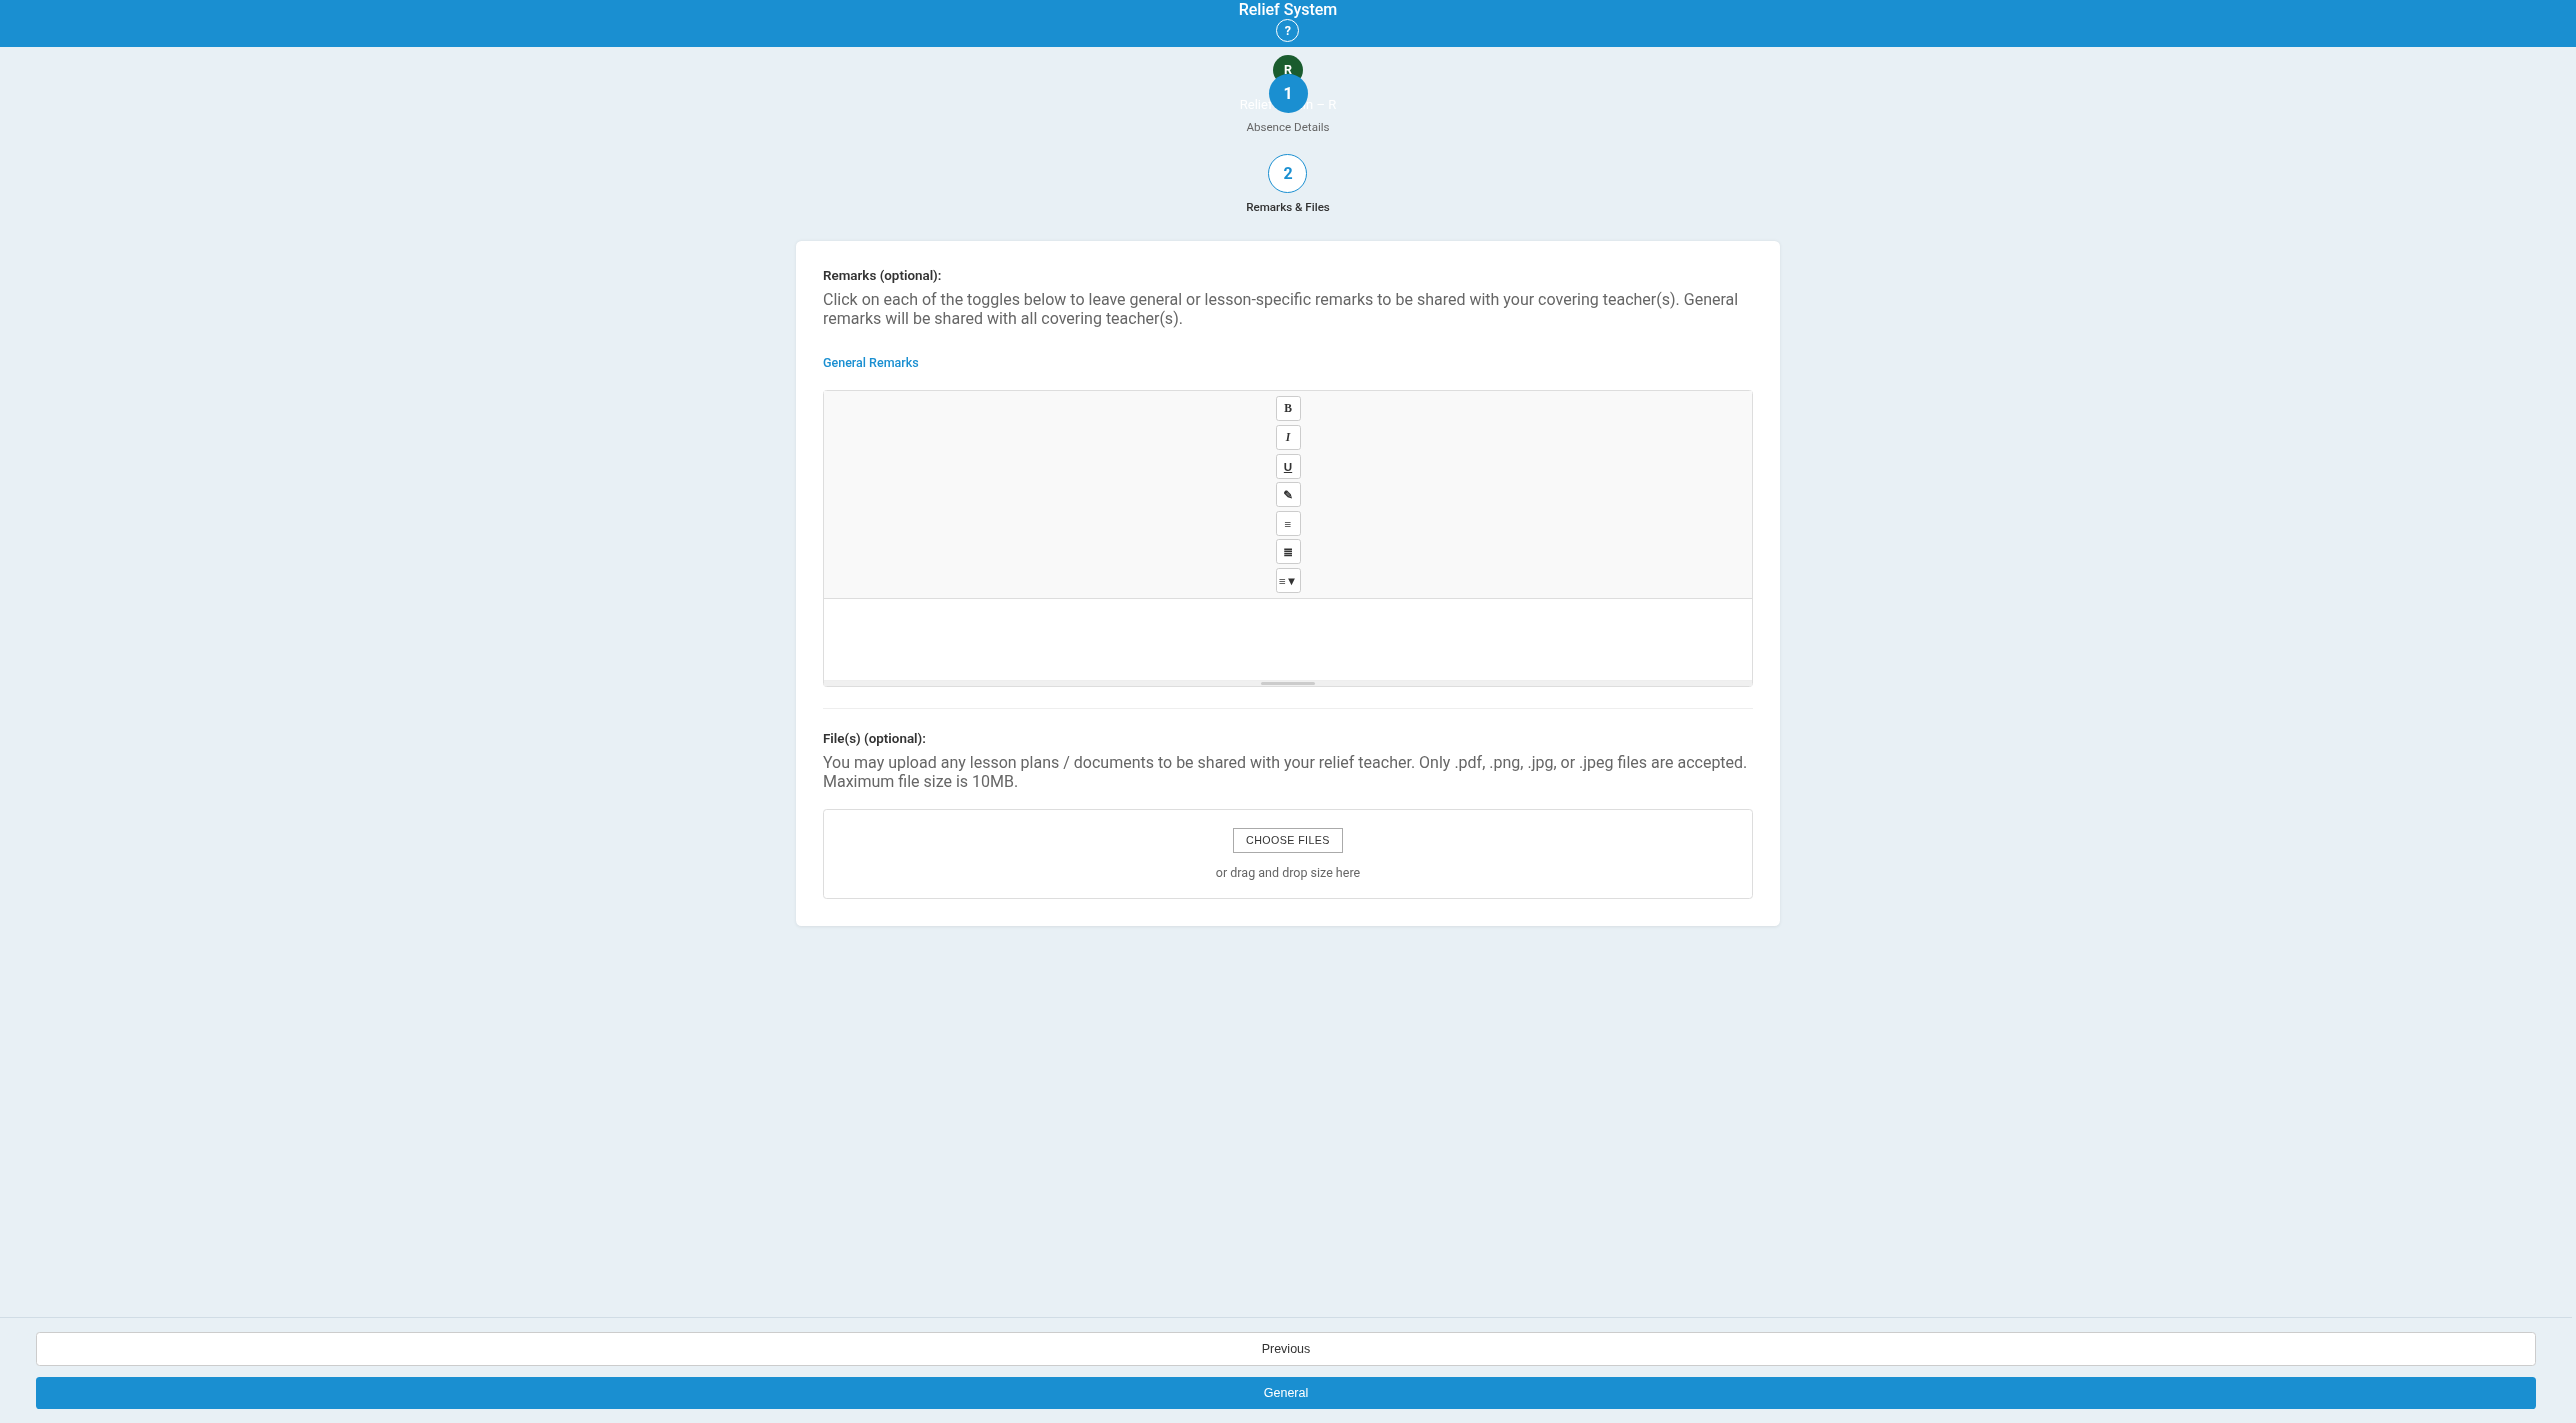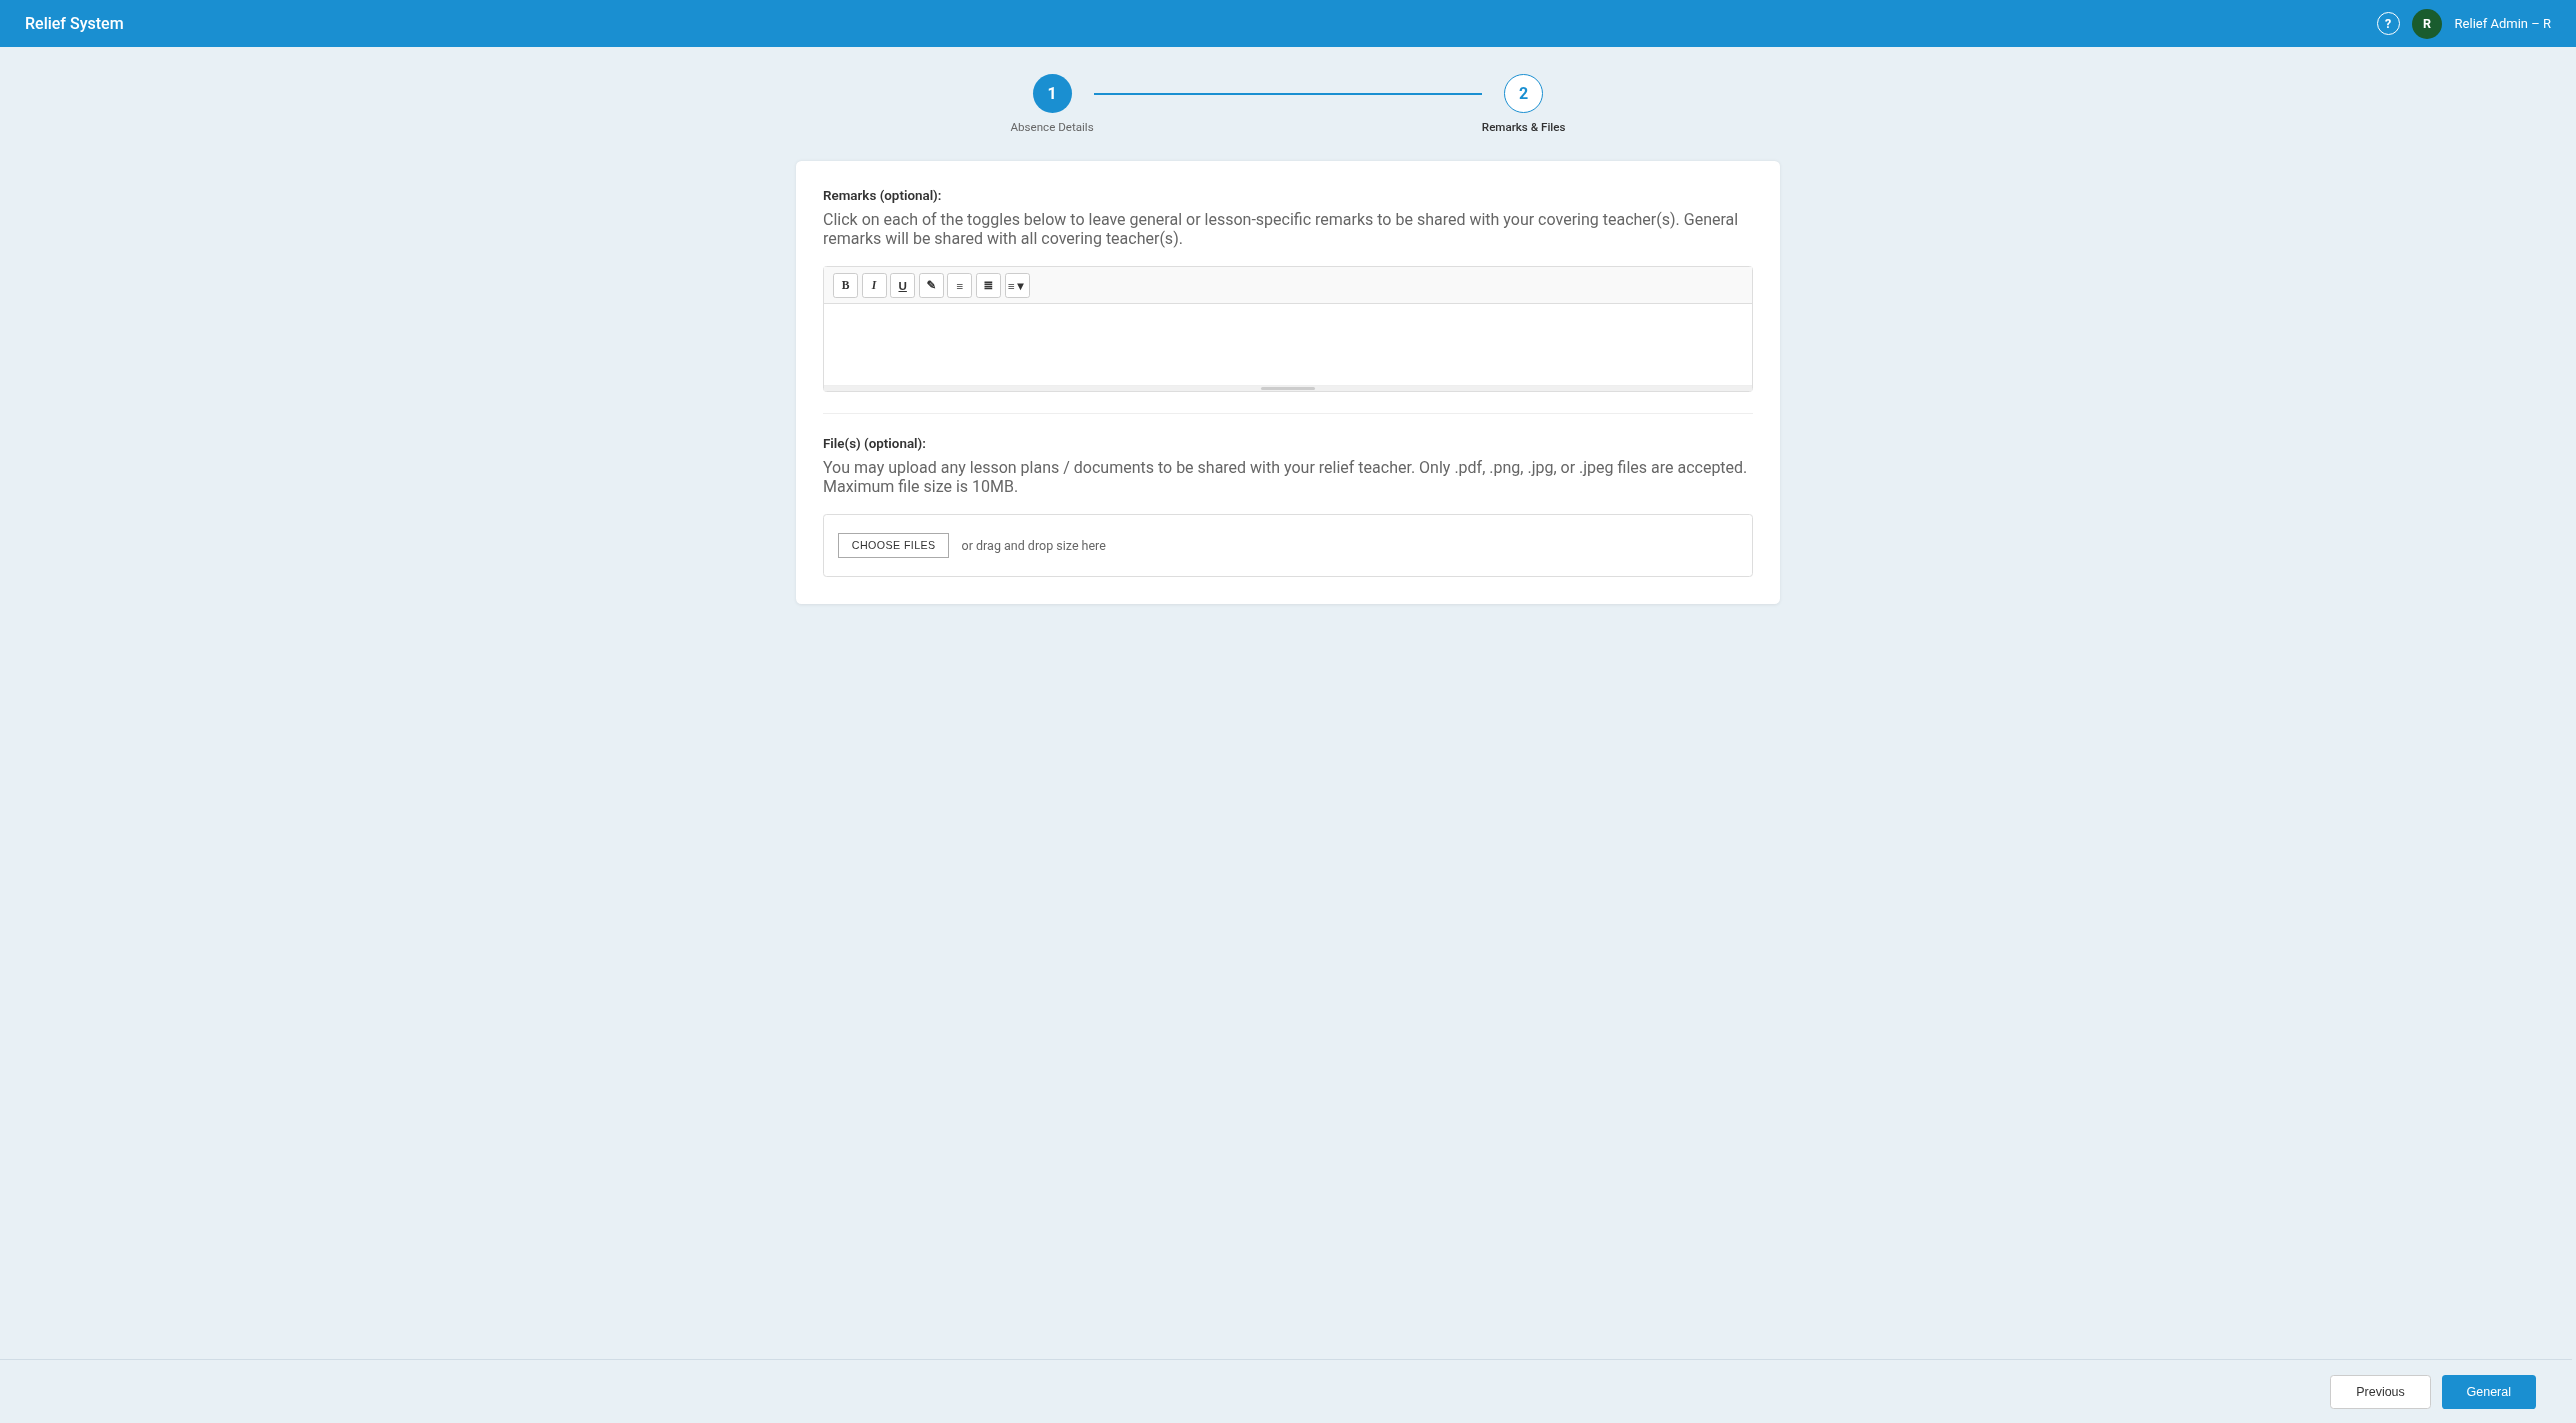--- a/index.html
+++ b/index.html
@@ -1,15 +1,15 @@
 <!DOCTYPE html>
 <html style="font-size:14.3px"><head>
   <meta charset="utf-8">
   <style>
-    * { box-sizing: border-box; margin: 0; padding: 0; }
+    * { box-sizing: border-box; margin: 0; padding: 0; flex-direction: column; }
     body {
       font-family: -apple-system, BlinkMacSystemFont, 'Segoe UI', Roboto, sans-serif;
       background: #e8f0f5;
       min-height: 100vh;
       display: flex;
       flex-direction: column;
     }
 
     
     .header {
@@ -307,20 +307,21 @@
       <div class="step-circle inactive">2</div>
       <span class="step-label active-label">Remarks &amp; Files</span>
     </div>
   </div>
 
   <div class="form-card">
 
     <div class="section-title">Remarks (optional):</div>
     <div class="section-desc">Click on each of the toggles below to leave general or lesson-specific remarks to be shared with your covering teacher(s). General remarks will be shared with all covering teacher(s).</div>
 
+    <div class="collapsible-header">General Remarks</div>
 
     <div class="editor-container">
       <div class="editor-toolbar">
         <button class="toolbar-btn bold">B</button>
         <button class="toolbar-btn italic">I</button>
         <button class="toolbar-btn underline">U</button>
         <button class="toolbar-btn">✎</button>
         <button class="toolbar-btn">≡</button>
         <button class="toolbar-btn">≣</button>
         <button class="toolbar-btn">≡▼</button>

